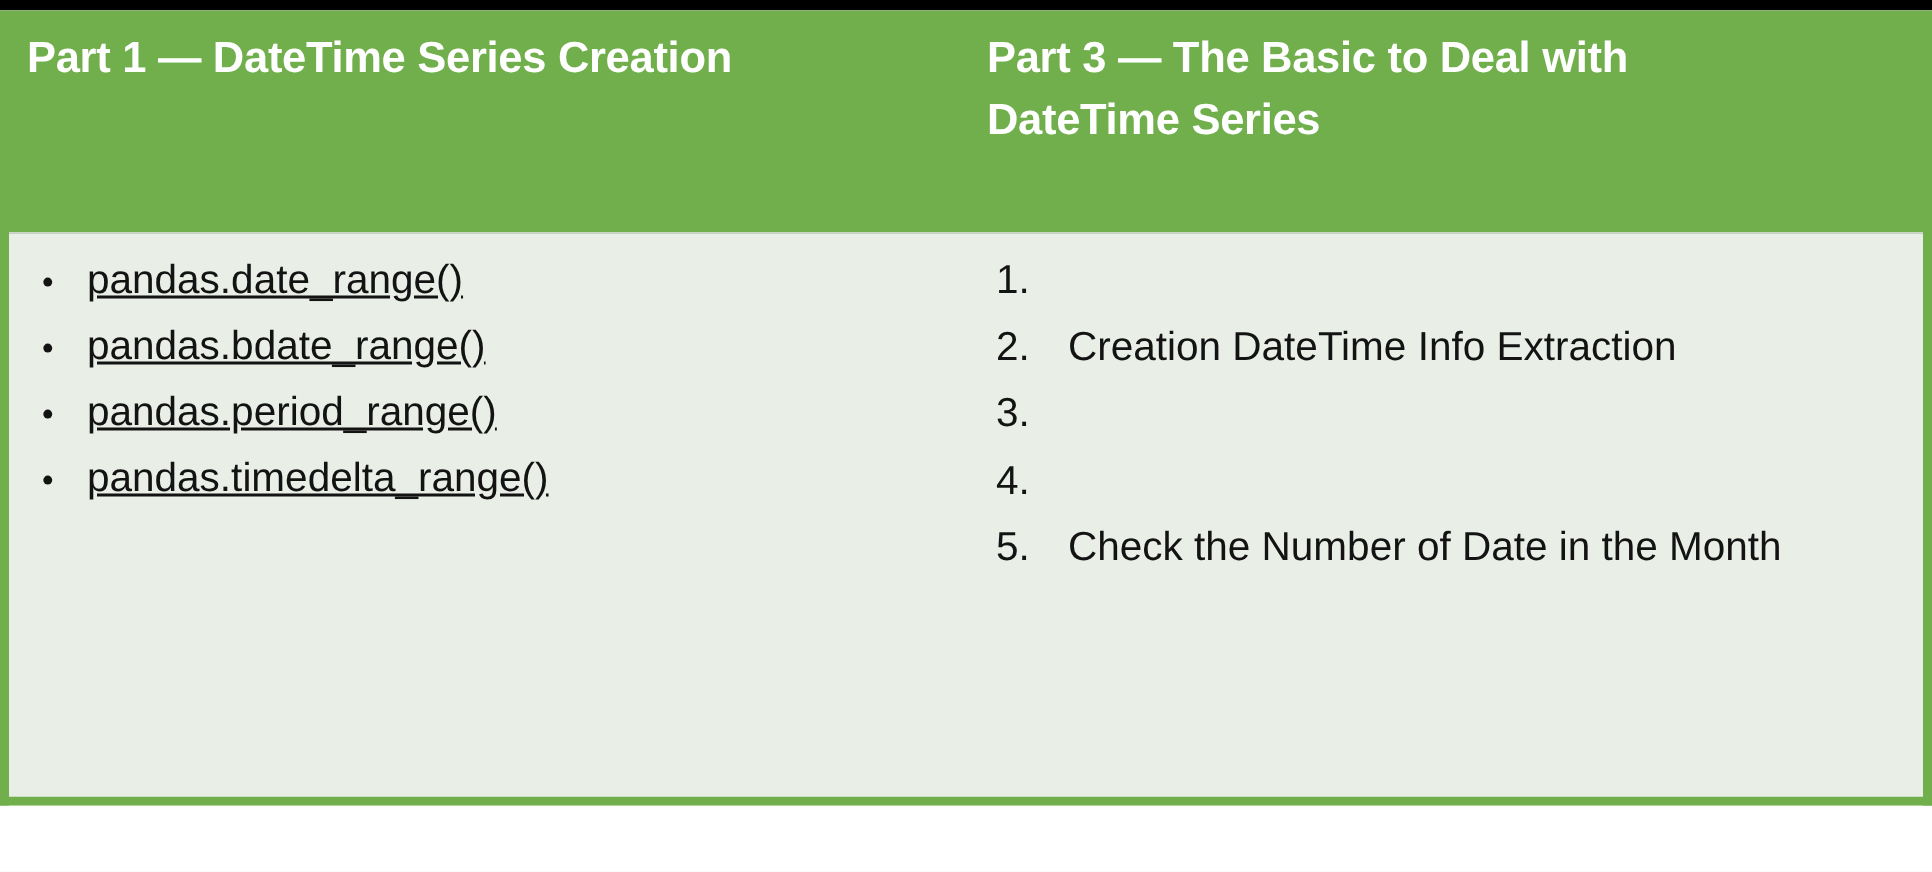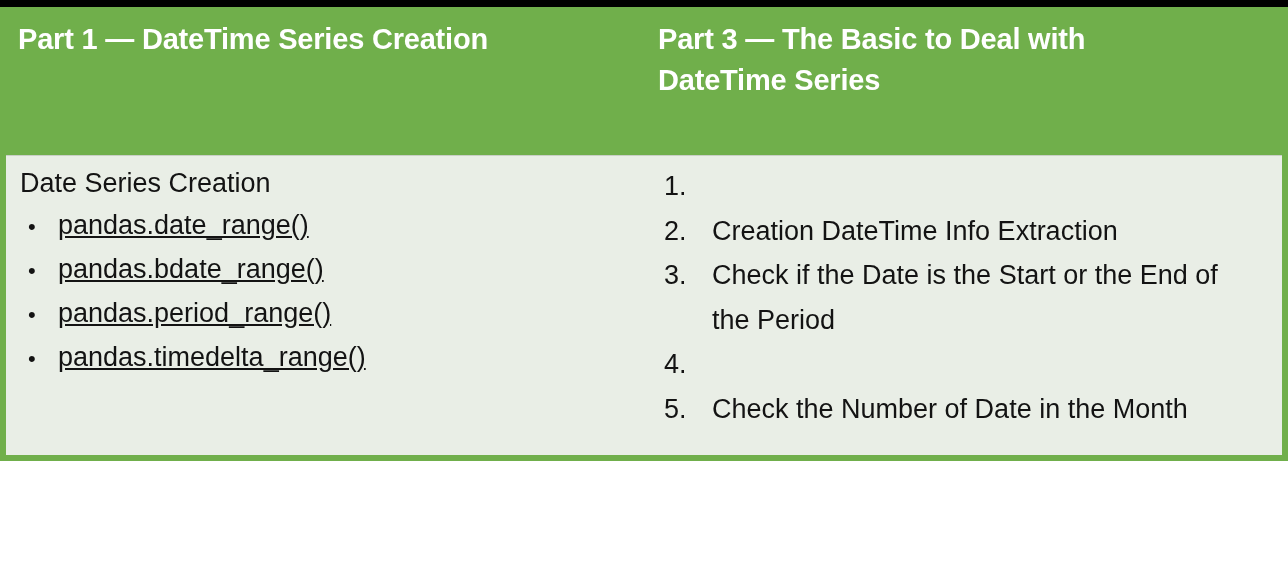--- a/index.html
+++ b/index.html
@@ -28,21 +28,21 @@
     height: 7px;
     background: #000000;
   }
 
   
   .table {
     position: absolute;
     left: 0;
     top: 7px;
     width: 1288px;
-    height: 454px;
+    height: 530px;
     box-sizing: border-box;
     border-left: 6px solid #70AF4B;
     border-right: 6px solid #70AF4B;
     border-bottom: 6px solid #70AF4B;
     background: #E9EEE6;
     display: flex;
     flex-direction: column;
   }
 
   
@@ -162,21 +162,20 @@
       <div class="header-cell right">
         <div class="header-title">Part 3 — The Basic to Deal with DateTime Series</div>
       </div>
 
     </div>
 
     <div class="body-row">
 
       <div class="body-cell left">
 
-        <div class="lead-line">Date Series Creation</div>
 
         <ul class="bullets">
           <li>
             <span class="bullet-mark">•</span>
             <span class="bullet-text">pandas.date_range()</span>
           </li>
           <li>
             <span class="bullet-mark">•</span>
             <span class="bullet-text">pandas.bdate_range()</span>
           </li>
@@ -197,21 +196,20 @@
         <ol class="numbers">
           <li>
             <span class="num-mark">1.</span>
           </li>
           <li>
             <span class="num-mark">2.</span>
             <span class="num-text">Creation DateTime Info Extraction</span>
           </li>
           <li>
             <span class="num-mark">3.</span>
-            <span class="num-text">Check if the Date is the Start or the End of the Period</span>
           </li>
           <li>
             <span class="num-mark">4.</span>
           </li>
           <li>
             <span class="num-mark">5.</span>
             <span class="num-text">Check the Number of Date in the Month</span>
           </li>
         </ol>
 

